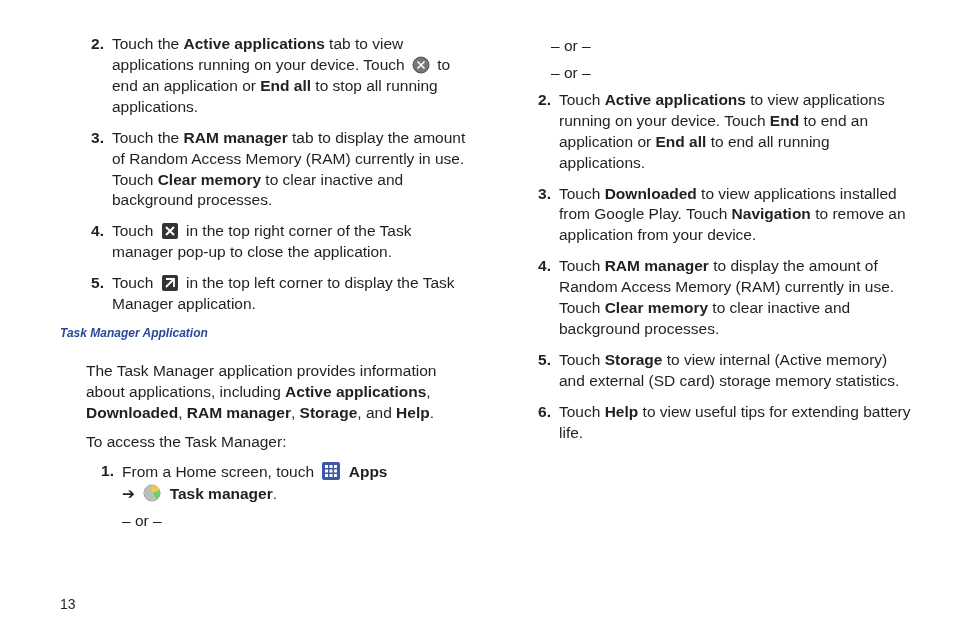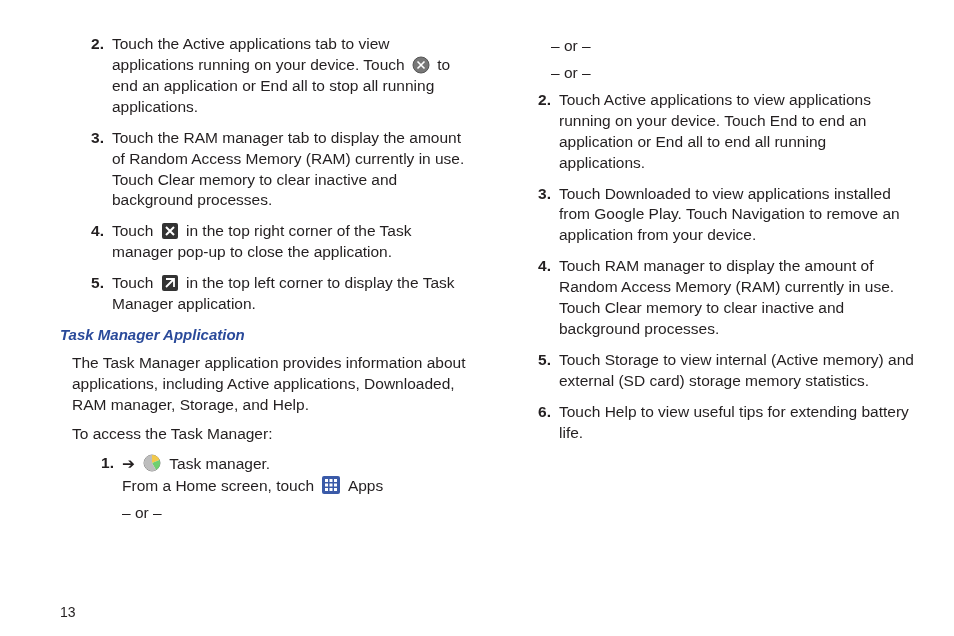--- a/index.html
+++ b/index.html
@@ -15,32 +15,32 @@
 }
 .page{
   display:flex;
   padding:30px 38px 0 60px;
   gap:38px;
 }
 .col{flex:1;min-width:0}
 .ol-item{display:flex;margin:4px 0 10px 18px}
 .ol-num{width:26px;flex:0 0 26px;font-weight:700;text-align:right;padding-right:8px}
 .ol-body{flex:1}
-b{font-weight:400}
-.sect-head{color:#2a4a9a;font-weight:700;font-style:italic;font-size:15px;margin:8px 0 8px 0}
+b{font-weight:700}
+.sect-head{color:#2a4a9a;font-weight:700;font-style:italic;font-size:12px;margin:8px 0 20px 0}
 .para{margin:4px 0 8px 0}
-.indent-a{margin-left:12px}
+.indent-a{margin-left:26px}
 .sub{margin-left:44px;margin-top:6px;margin-bottom:6px}
 .or{margin:6px 0 6px 0}
 .ref{font-style:italic}
 .arrow{font-weight:400}
 .pieces span{}
 .icon{display:inline-block;vertical-align:-4px;margin:0 3px}
 .icon svg{display:block}
-.pagenum{position:absolute;left:60px;bottom:14px;font-size:14px}
+.pagenum{position:absolute;left:60px;bottom:22px;font-size:14px}
 </style>
 </head>
 <body>
 
 <div class="page">
   <div class="col">
 
     <div class="ol-item">
       <div class="ol-num">2.</div>
       <div class="ol-body pieces">
@@ -83,42 +83,42 @@
     <div class="para indent-a pieces">
       <span>The Task Manager application provides information about applications, including </span><b>Active applications</b><span>, </span><b>Downloaded</b><span>, </span><b>RAM manager</b><span>, </span><b>Storage</b><span>, and </span><b>Help</b><span>.</span>
     </div>
 
     <div class="para indent-a">To access the Task Manager:</div>
 
     <div class="ol-item" style="margin-left:28px">
       <div class="ol-num">1.</div>
       <div class="ol-body">
         <div class="pieces">
-          <span class="arrow">➔</span> <span class="icon"><svg width="20" height="20">
-                <circle cx="10" cy="10" r="8" fill="#fff" stroke="#888"></circle>
-                <path d="M10 10 L10 2 A8 8 0 0 1 17.5 7 Z" fill="#f2c94c"></path>
-                <path d="M10 10 L17.5 7 A8 8 0 0 1 14 17 Z" fill="#6fcf6f"></path>
-                <path d="M10 10 L14 17 A8 8 0 1 1 10 2 Z" fill="#bdbdbd"></path>
-              </svg></span> <b>Task manager</b><span>.</span>
-        </div>
-        <div class="pieces">
           <span>From a Home screen, touch </span><span class="icon"><svg width="20" height="20">
                 <rect x="1" y="1" width="18" height="18" rx="2" fill="#3a5aa8"></rect>
                 <g fill="#fff">
                   <rect x="4" y="4" width="3" height="3"></rect>
                   <rect x="8.5" y="4" width="3" height="3"></rect>
                   <rect x="13" y="4" width="3" height="3"></rect>
                   <rect x="4" y="8.5" width="3" height="3"></rect>
                   <rect x="8.5" y="8.5" width="3" height="3"></rect>
                   <rect x="13" y="8.5" width="3" height="3"></rect>
                   <rect x="4" y="13" width="3" height="3"></rect>
                   <rect x="8.5" y="13" width="3" height="3"></rect>
                   <rect x="13" y="13" width="3" height="3"></rect>
                 </g>
               </svg></span> <b>Apps</b>
+        </div>
+        <div class="pieces">
+          <span class="arrow">➔</span> <span class="icon"><svg width="20" height="20">
+                <circle cx="10" cy="10" r="8" fill="#fff" stroke="#888"></circle>
+                <path d="M10 10 L10 2 A8 8 0 0 1 17.5 7 Z" fill="#f2c94c"></path>
+                <path d="M10 10 L17.5 7 A8 8 0 0 1 14 17 Z" fill="#6fcf6f"></path>
+                <path d="M10 10 L14 17 A8 8 0 1 1 10 2 Z" fill="#bdbdbd"></path>
+              </svg></span> <b>Task manager</b><span>.</span>
         </div>
         <div class="or">– or –</div>
       </div>
     </div>
 
   </div>
 
   <div class="col">
 
     <div class="sub">

